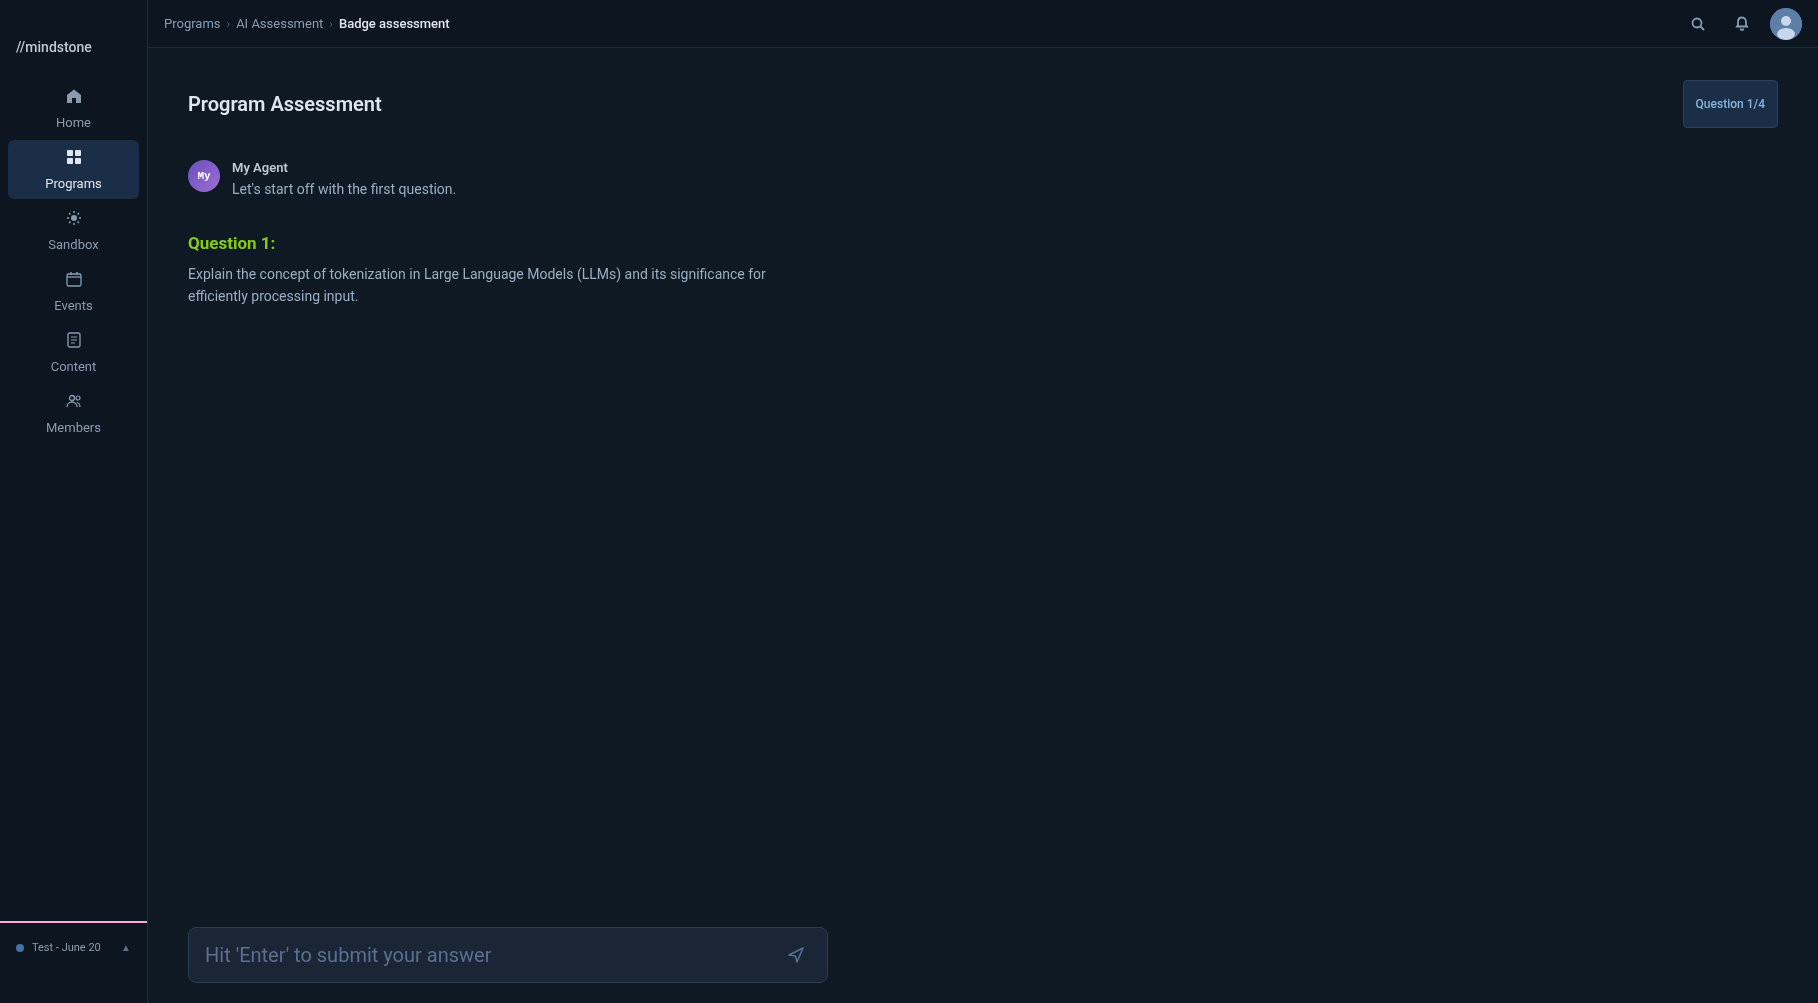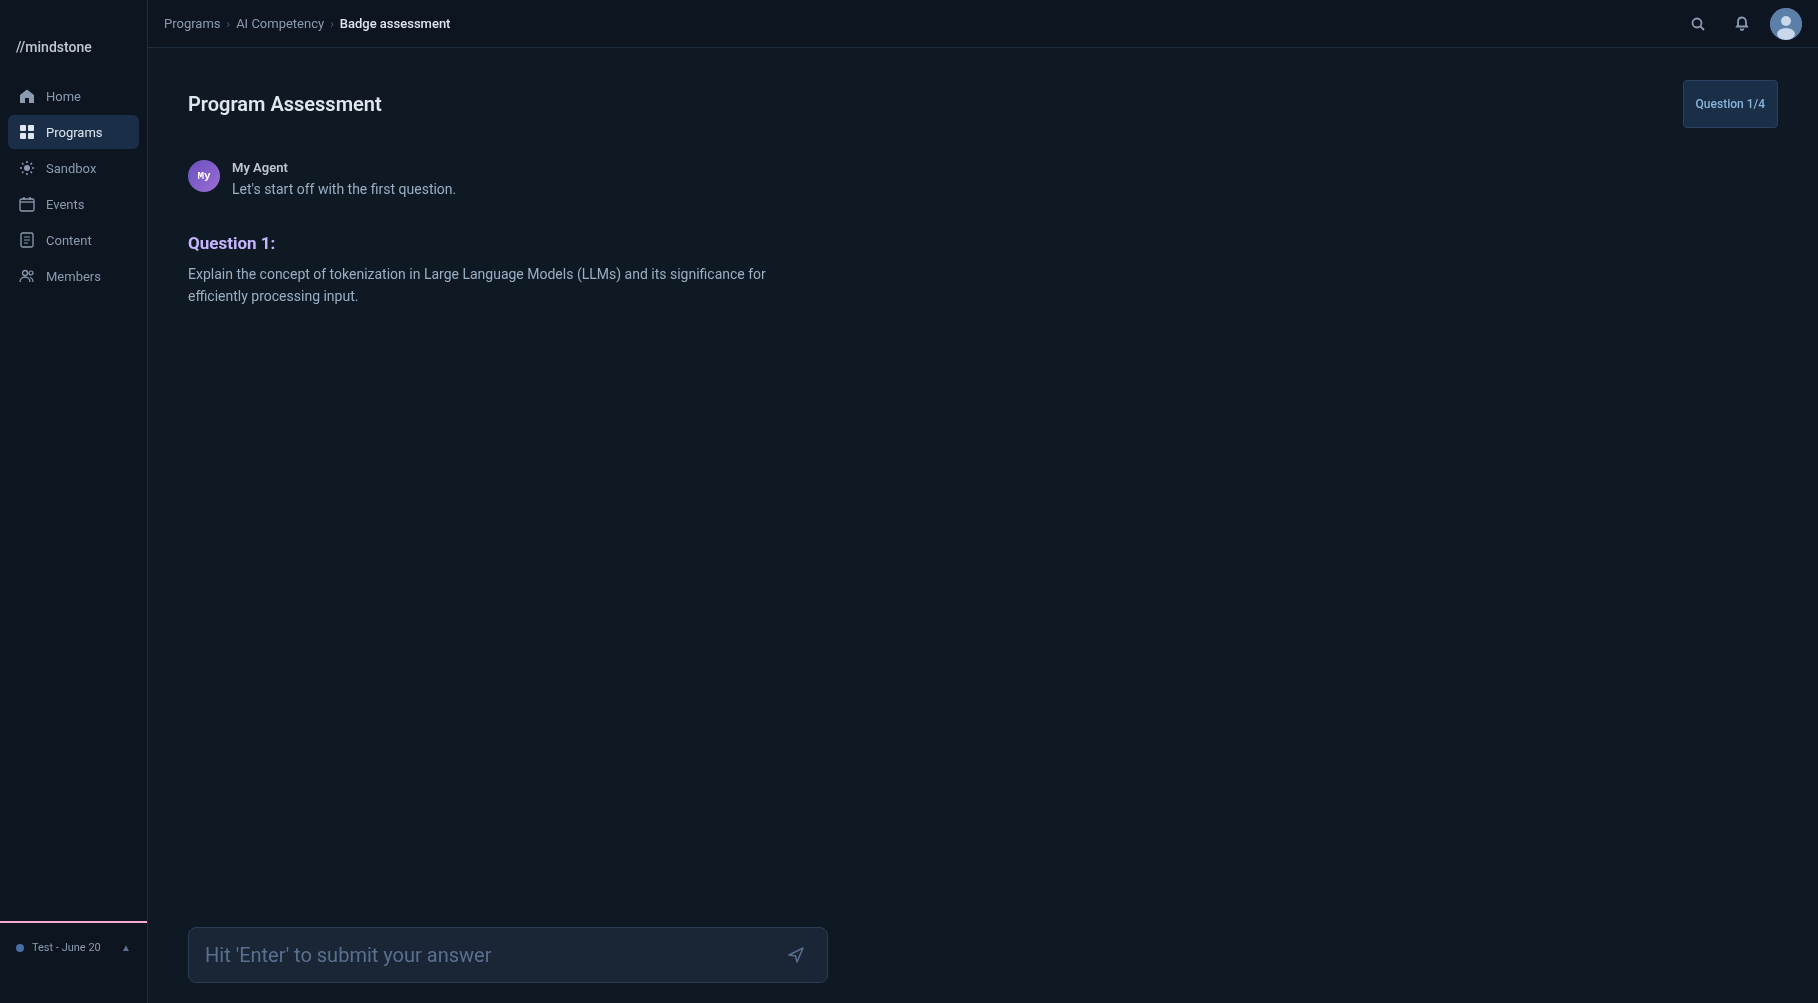--- a/index.html
+++ b/index.html
@@ -42,20 +42,21 @@
     .sidebar-item {
       display: flex;
       align-items: center;
       gap: 10px;
       padding: 8px 10px;
       border-radius: 6px;
       cursor: pointer;
       font-size: 13px;
       color: #8a9bb0;
       transition: background 0.15s;
+      flex-direction: column;
     }
     .sidebar-item.active {
       background: #1a2e48;
       color: #e0e6ed;
     }
     .sidebar-icon {
       width: 18px;
       height: 18px;
       display: flex;
       align-items: center;
@@ -222,21 +223,21 @@
       font-size: 14px;
       color: #9aafc4;
     }
 
     .question-block {
       margin-top: 8px;
     }
     .question-label {
       font-size: 17px;
       font-weight: 700;
-      color: #c4b5fd;
+      color: #84cc16;
       margin-bottom: 10px;
     }
     .question-text {
       font-size: 14px;
       color: #9aafc4;
       line-height: 1.6;
       max-width: 640px;
     }
 
     
@@ -365,21 +366,21 @@
     </div>
   </div>
 </aside>
 
 <div class="main">
 
   <header class="topbar">
     <nav class="breadcrumb">
       <span class="breadcrumb-item">Programs</span>
       <span class="breadcrumb-sep">›</span>
-      <span class="breadcrumb-item">AI Competency</span>
+      <span class="breadcrumb-item">AI Assessment</span>
       <span class="breadcrumb-sep">›</span>
       <span class="breadcrumb-active">Badge assessment</span>
     </nav>
     <div class="topbar-actions">
       <button class="topbar-btn" title="Search">
         <svg width="16" height="16" viewBox="0 0 16 16" fill="none" stroke="currentColor" stroke-width="1.8">
           <circle cx="7" cy="7" r="4.5"></circle>
           <line x1="10.5" y1="10.5" x2="14" y2="14"></line>
         </svg>
       </button>

